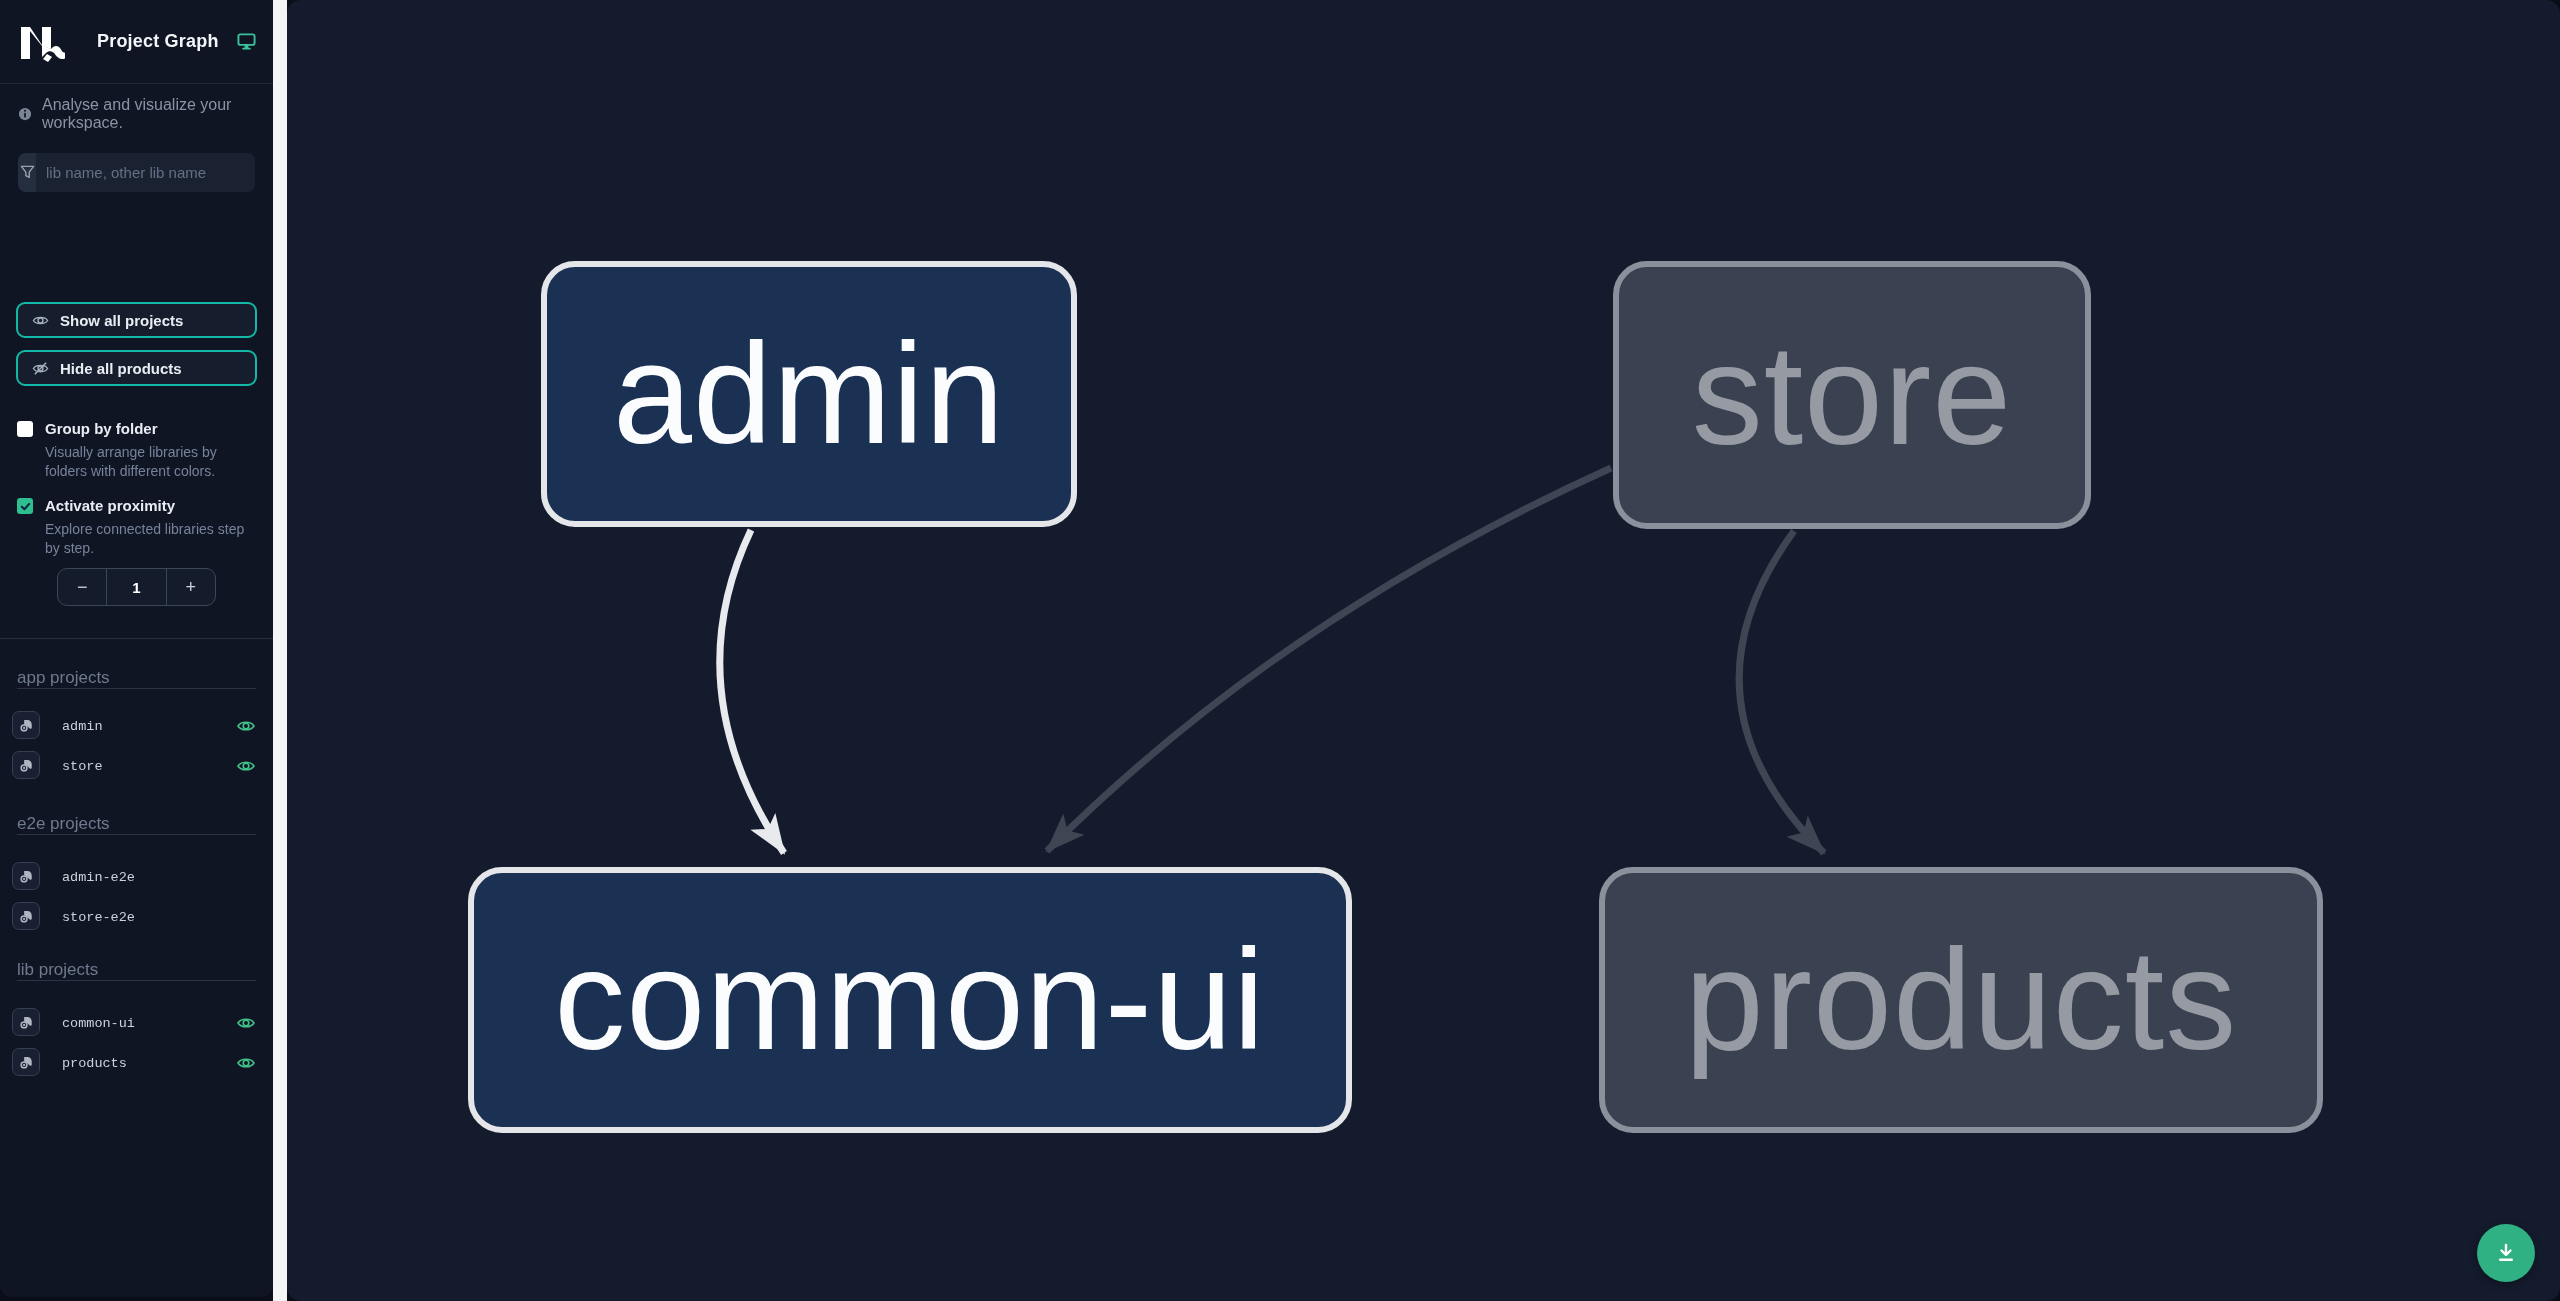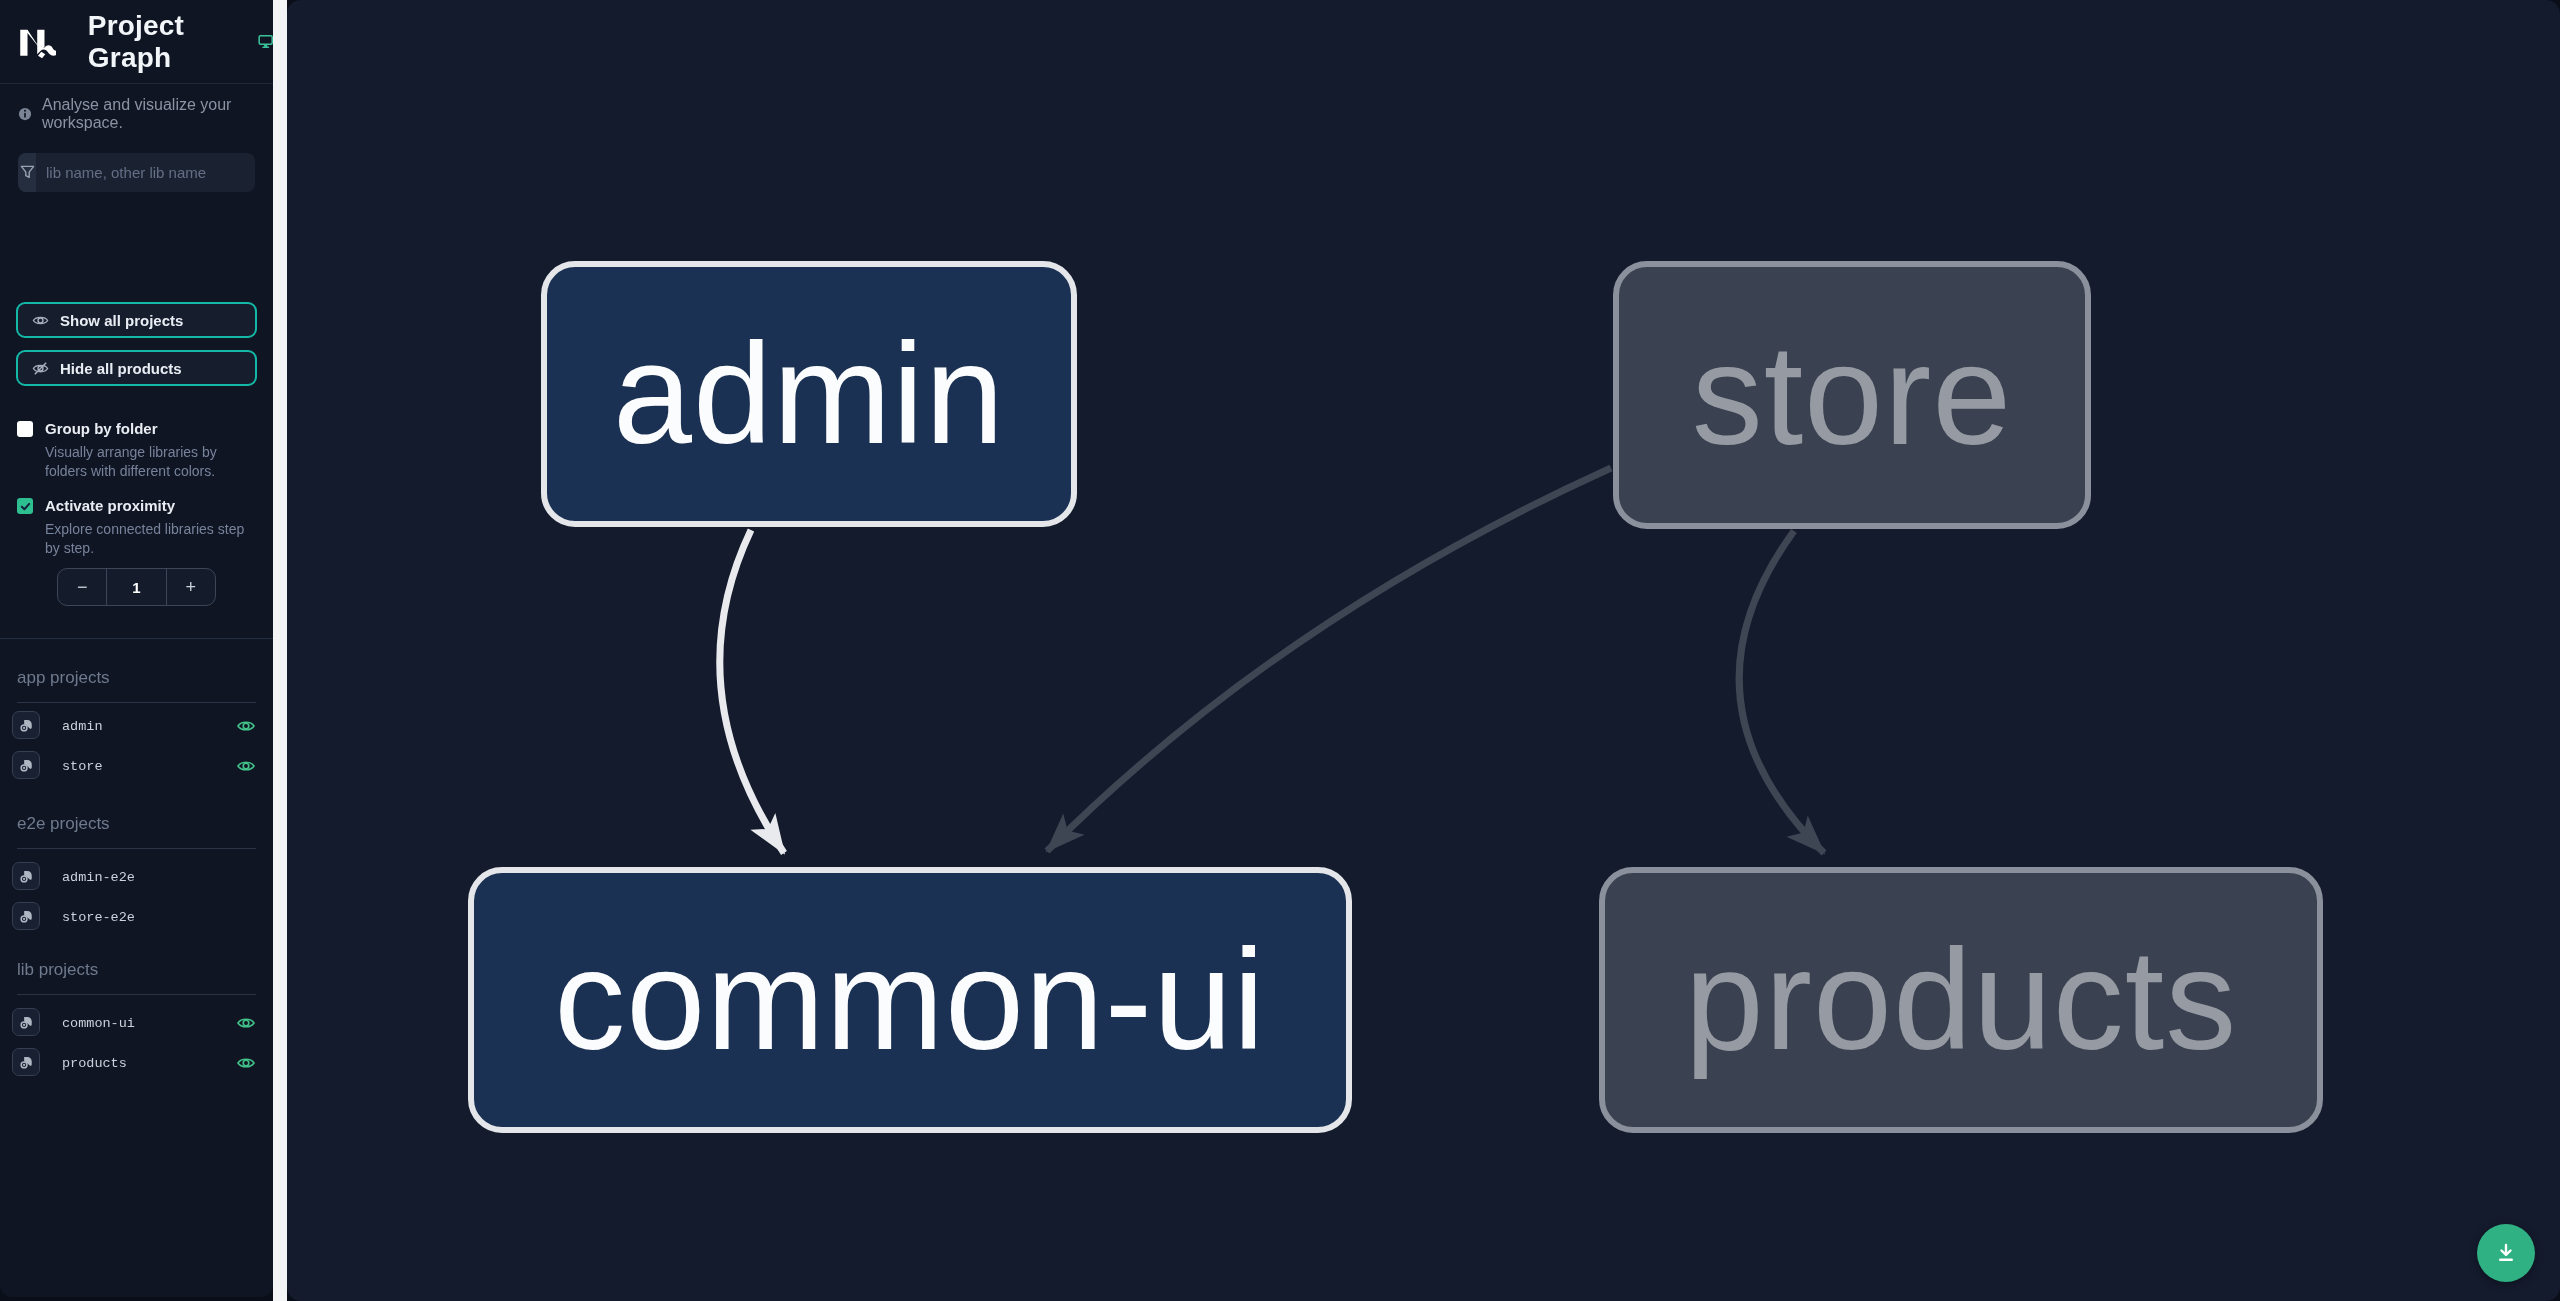--- a/index.html
+++ b/index.html
@@ -12,21 +12,21 @@
   .sidebar{
     position:absolute;left:0;top:0;width:273px;height:1297px;
     background:#0f1523;border-radius:0 0 12px 12px;z-index:2;
   }
   .sb-header{
     position:absolute;left:0;top:0;width:273px;height:83px;
     border-bottom:1px solid #1e2838;display:flex;align-items:center;
   }
   .nx-logo{margin-left:17px;width:48px;height:42px;}
   .sb-title{
-    margin-left:32px;font-size:28px;font-weight:700;color:#f3f6f9;letter-spacing:.2px;
+    margin-left:32px;font-size:18px;font-weight:700;color:#f3f6f9;letter-spacing:.2px;
   }
   .monitor-icon{margin-left:18px;width:19px;height:19px;}
   .info-row{position:absolute;left:18px;top:96px;display:flex;align-items:center;gap:10px;}
   .info-row svg{width:14px;height:14px;flex:0 0 auto;}
   .info-text{font-size:16px;color:#8a93a4;}
   .searchbox{
     position:absolute;left:18px;top:153px;width:237px;height:39px;
     background:#1a2232;border-radius:8px;display:flex;align-items:stretch;overflow:hidden;
   }
   .search-iconcell{
@@ -65,21 +65,21 @@
   }
   .stepper .cell{
     display:flex;align-items:center;justify-content:center;font-size:18px;color:#ccd3dd;
   }
   .stepper .cell.dec{width:49px;border-right:1px solid #3b4758;}
   .stepper .cell.val{width:59px;font-size:15px;font-weight:700;color:#ffffff;}
   .stepper .cell.inc{width:49px;border-left:1px solid #3b4758;}
   .sb-divider{position:absolute;left:0;top:638px;width:273px;height:1px;background:#232e41;}
   .section-header{
     position:absolute;left:17px;width:239px;font-size:17px;color:#6e7a8d;
-    padding-bottom:14px;border-bottom:1px solid #2a3446;
+    padding-bottom:0;border-bottom:1px solid #2a3446;
   }
   .proj-row{position:absolute;left:0;width:273px;height:40px;}
   .focus-btn{
     position:absolute;left:12px;top:5px;width:28px;height:28px;box-sizing:border-box;
     background:#182031;border:1px solid #353f52;border-radius:7px;
     display:flex;align-items:center;justify-content:center;color:#aeb6c2;cursor:pointer;
   }
   .focus-btn svg{width:15px;height:15px;}
   .proj-name{
     position:absolute;left:62px;top:50%;transform:translateY(-50%);

